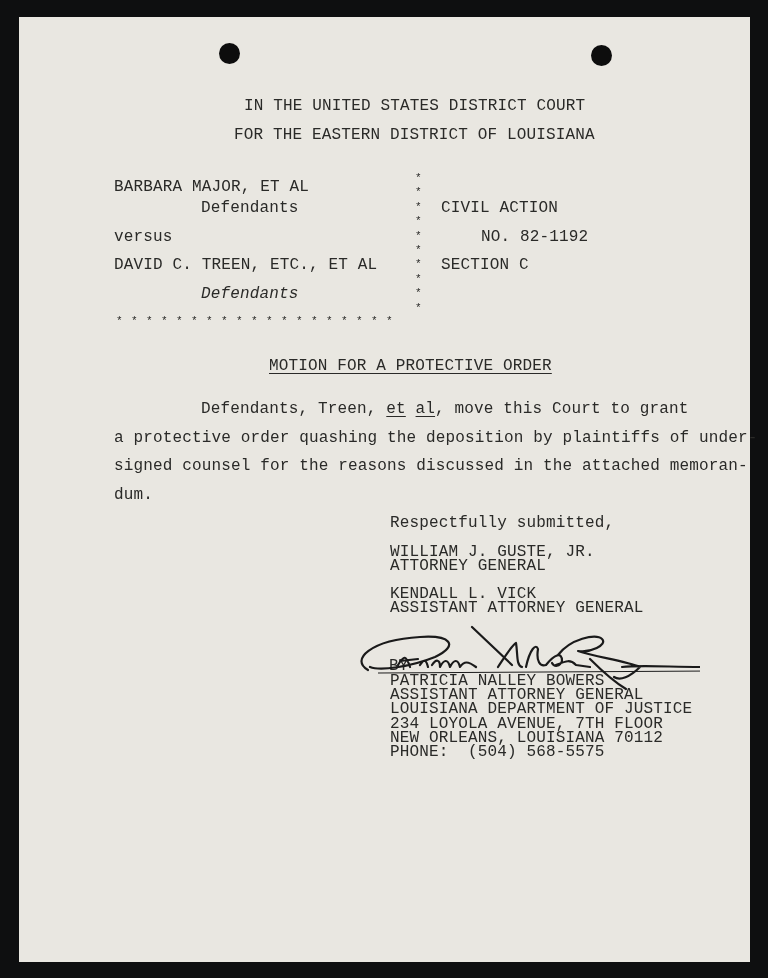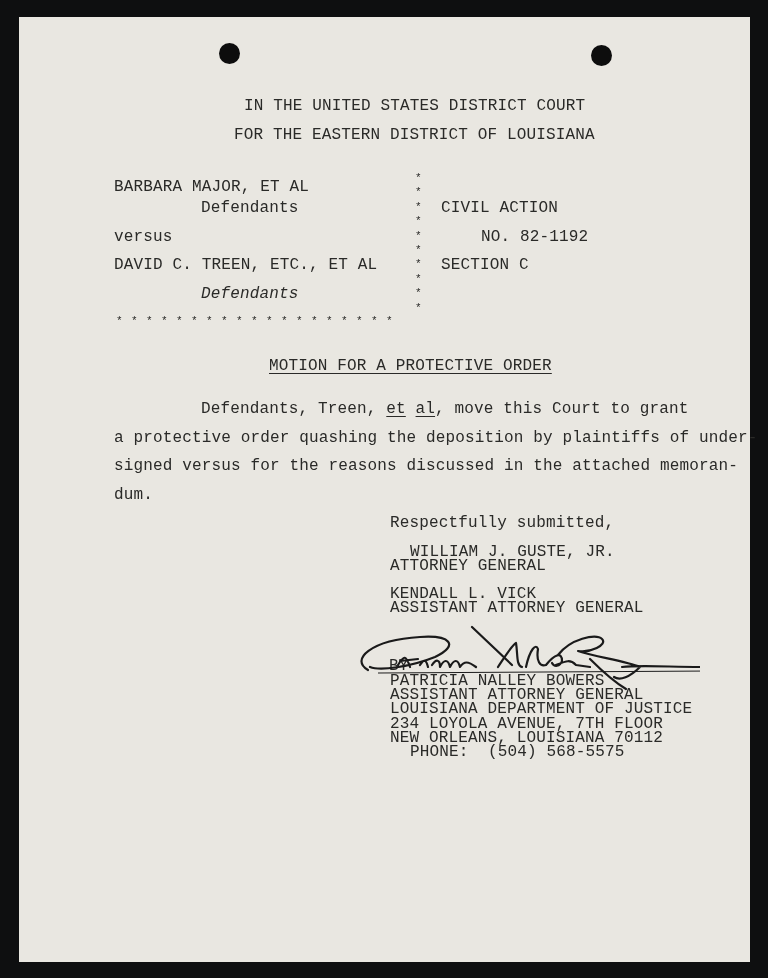--- a/index.html
+++ b/index.html
@@ -82,34 +82,34 @@
 <div class="stars" style="left:116px; top:314px; letter-spacing:0.9px;">* * * * * * * * * * * * * * * * * * *</div>
 
 <div class="t" style="left:441px; top:201px;">CIVIL ACTION</div>
 <div class="t" style="left:441px; top:230px;margin-left:40px;">NO. 82-1192</div>
 <div class="t" style="left:441px; top:258px;">SECTION C</div>
 
 <div class="t u" style="left:269px; top:359px;">MOTION FOR A PROTECTIVE ORDER</div>
 
 <div class="t" style="left:201px; top:402px;"><span>Defendants, Treen, </span><span class="u">et</span><span> </span><span class="u">al</span><span>, move this Court to grant</span></div>
 <div class="t" style="left:114px; top:431px;">a protective order quashing the deposition by plaintiffs of under-</div>
-<div class="t" style="left:114px; top:459px;">signed versus for the reasons discussed in the attached memoran-</div>
+<div class="t" style="left:114px; top:459px;">signed counsel for the reasons discussed in the attached memoran-</div>
 <div class="t" style="left:114px; top:488px;">dum.</div>
 
 <div class="t" style="left:390px; top:516px;">Respectfully submitted,</div>
 
-<div class="t" style="left:390px; top:545px;margin-left:20px;">WILLIAM J. GUSTE, JR.</div>
+<div class="t" style="left:390px; top:545px;">WILLIAM J. GUSTE, JR.</div>
 <div class="t" style="left:390px; top:559px;">ATTORNEY GENERAL</div>
 <div class="t" style="left:390px; top:587px;">KENDALL L. VICK</div>
 <div class="t" style="left:390px; top:601px;">ASSISTANT ATTORNEY GENERAL</div>
 
 <div class="t" style="left:364px; top:659px;margin-left:25px;">BY</div>
 <svg class="sig" viewBox="0 0 360 80">
   <line x1="38" y1="58" x2="372" y2="56" stroke="#1c1c1c" stroke-width="1"></line>
   <path d="M28 55 C 10 45, 30 25, 80 22 C 110 20, 120 30, 95 42 C 70 52, 40 56, 30 52 M58 50 C 64 40, 66 40, 70 52 M60 46 L78 44 M80 50 C 84 44, 86 44, 88 52 M92 50 C 96 44, 100 44, 100 52 C 104 44, 108 44, 110 52 C 114 44, 118 44, 120 52 C 124 46, 128 46, 136 52 M132 12 L172 50 M158 52 C 166 40, 172 30, 176 28 C 178 40, 176 50, 182 52 M186 52 C 190 34, 196 28, 198 34 C 196 46, 200 52, 206 50 C 214 40, 222 36, 222 46 C 220 52, 214 52, 212 48 M216 50 C 226 46, 230 44, 236 50 L250 52 M218 40 C 230 24, 256 18, 262 24 C 268 30, 250 38, 238 36 C 256 42, 286 46, 300 52 C 290 62, 280 66, 274 62 M282 52 C 300 50, 330 52, 360 52 M250 44 C 262 56, 276 68, 286 74" fill="none" stroke="#1a1a1a" stroke-width="2.2" stroke-linecap="round" stroke-linejoin="round"></path>
 </svg>
 
 <div class="t" style="left:390px; top:674px;font-family:Liberation Mono, monospace;">PATRICIA NALLEY BOWERS</div>
 <div class="t" style="left:390px; top:688px;">ASSISTANT ATTORNEY GENERAL</div>
 <div class="t" style="left:390px; top:702px;">LOUISIANA DEPARTMENT OF JUSTICE</div>
 <div class="t" style="left:390px; top:717px;">234 LOYOLA AVENUE, 7TH FLOOR</div>
 <div class="t" style="left:390px; top:731px;">NEW ORLEANS, LOUISIANA 70112</div>
-<div class="t" style="left:390px; top:745px;margin-left:20px;">PHONE:  (504) 568-5575</div>
+<div class="t" style="left:390px; top:745px;">PHONE:  (504) 568-5575</div>
 
 </body></html>

